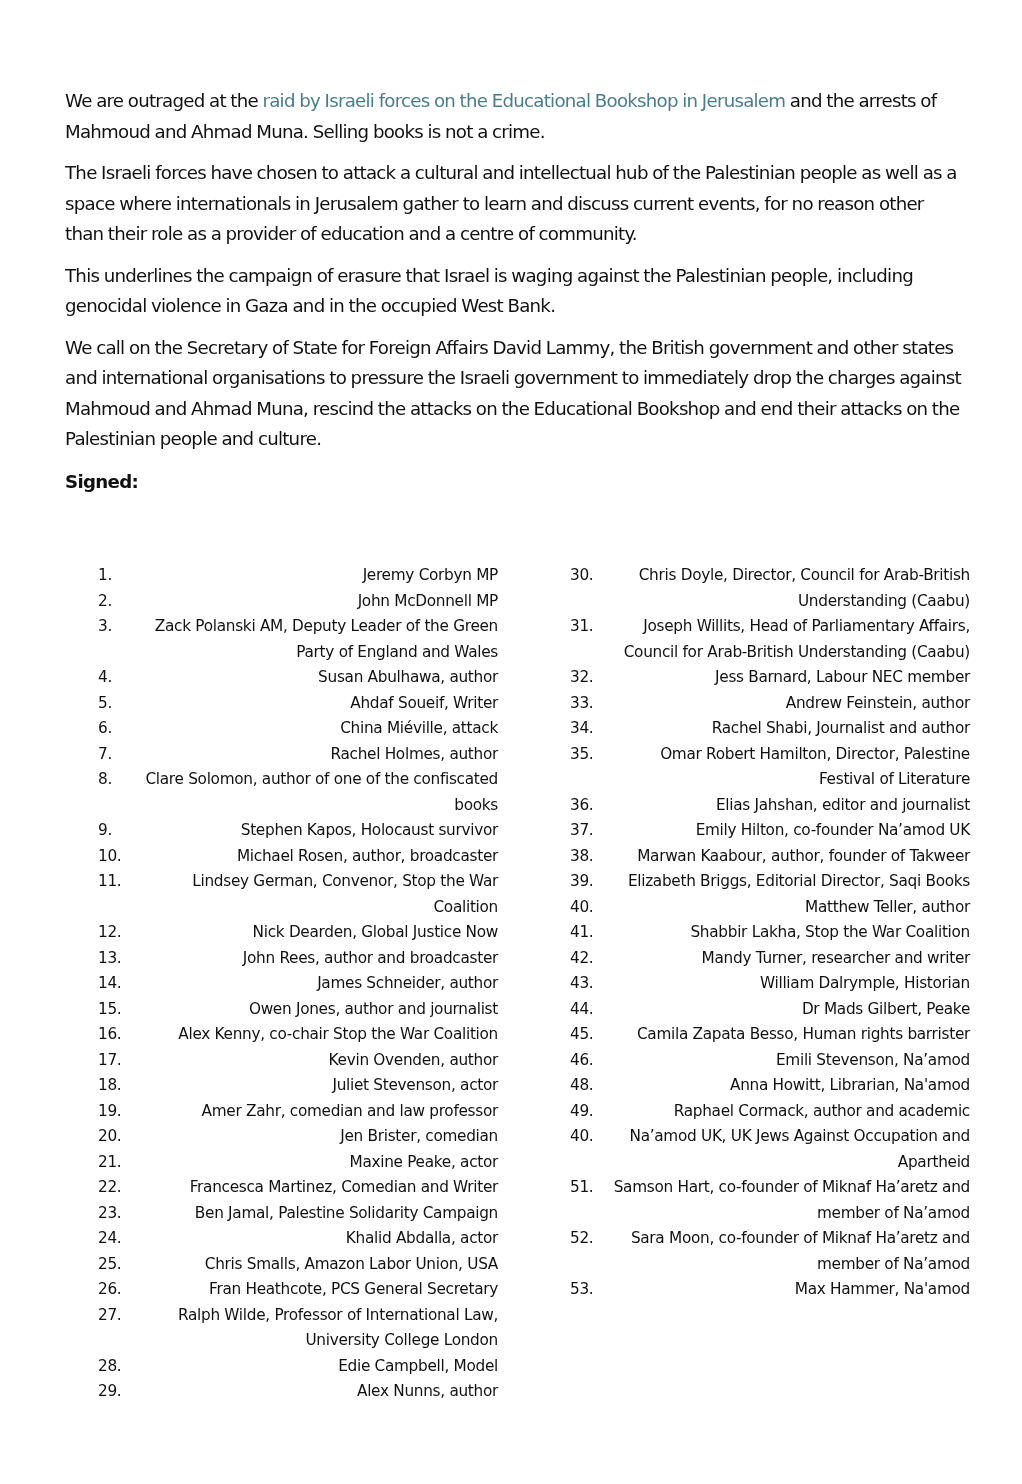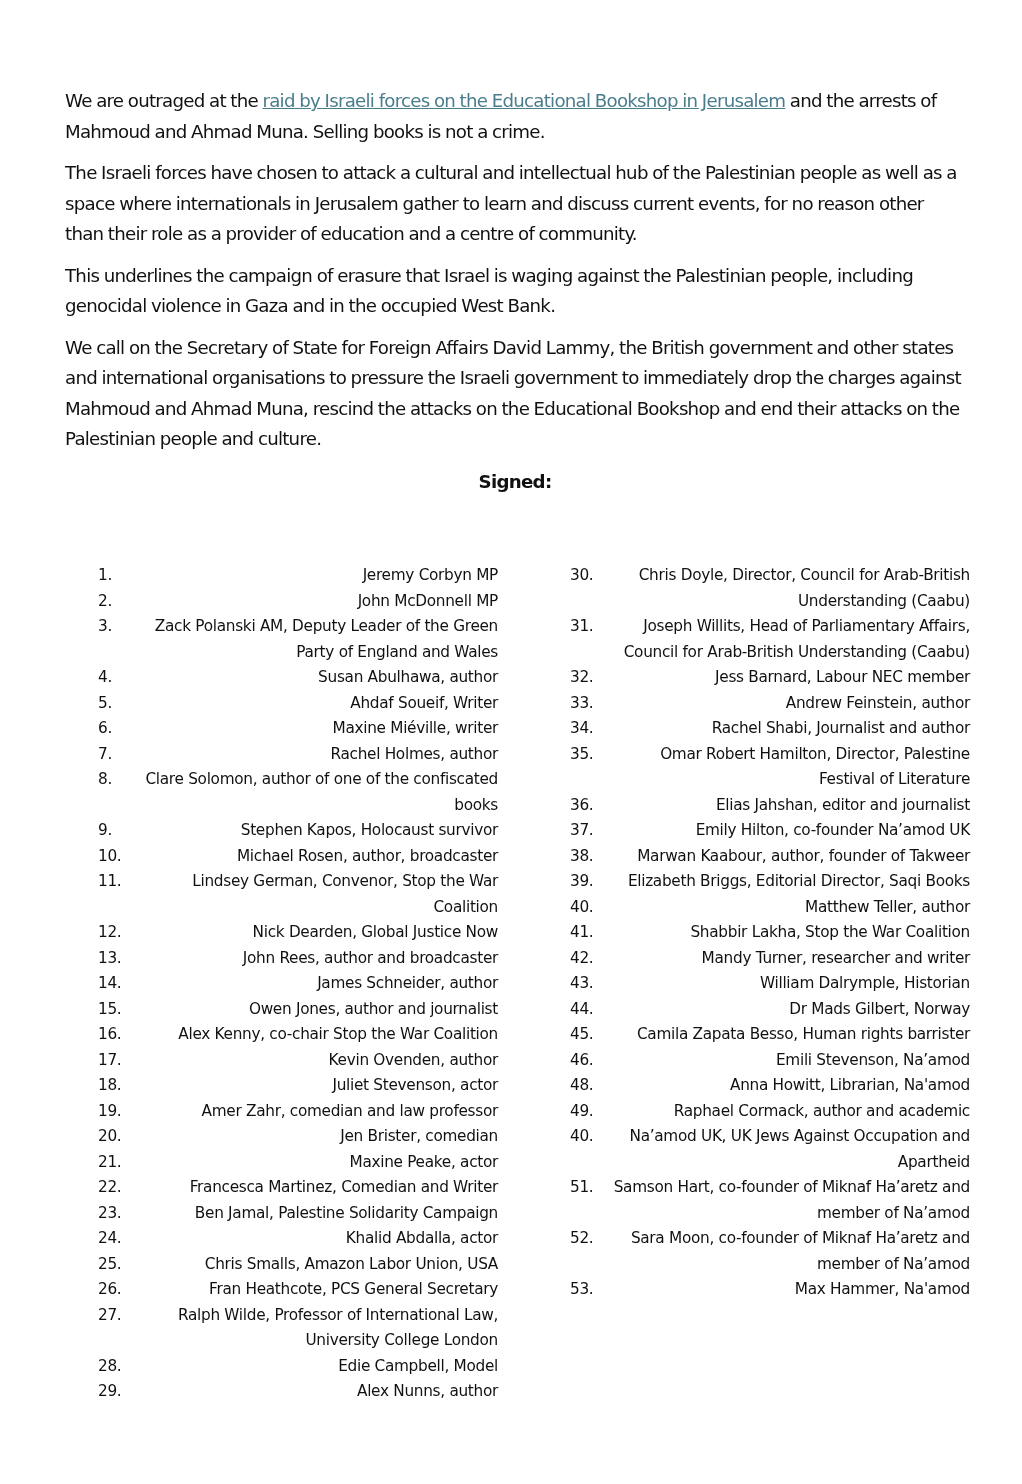--- a/index.html
+++ b/index.html
@@ -12,26 +12,25 @@
   .page { position: absolute; left: 65px; top: 86px; width: 900px; }
   .para {
     font-family: "DejaVu Sans", sans-serif;
     font-size: 18.2px;
     line-height: 30.5px;
     margin: 0 0 11px 0;
     letter-spacing: -0.75px;
     word-spacing: -0.5px;
     transform-origin: left top;
   }
-  .link { color: #4a7d8c; text-decoration: underline; text-decoration-color: #4a7d8c; }
+  .link { color: #4a7d8c; text-decoration-color: #4a7d8c; }
   .signed {
     font-family: "DejaVu Sans", sans-serif;
     font-weight: bold; font-size: 18.2px; letter-spacing: -0.7px;
     margin: 16px 0 0 0;
-    text-align: center;
   }
   .cols { position: absolute; top: 563px; left: 0; width: 1022px; }
   .col { position: absolute; top: 0; }
   .col-left { left: 98px; width: 400px; }
   .col-right { left: 570px; width: 400px; }
   .item {
     display: flex; font-family: "DejaVu Sans", sans-serif;
     font-size: 15.3px; line-height: 25.5px; letter-spacing: -0.3px;
   }
   .num { width: 36px; flex: 0 0 36px; }
@@ -65,21 +64,21 @@
       <div class="item">
         <span class="num">4.</span>
         <span class="txt">Susan Abulhawa, author</span>
       </div>
       <div class="item">
         <span class="num">5.</span>
         <span class="txt">Ahdaf Soueif, Writer</span>
       </div>
       <div class="item">
         <span class="num">6.</span>
-        <span class="txt">Maxine Miéville, writer</span>
+        <span class="txt">China Miéville, attack</span>
       </div>
       <div class="item">
         <span class="num">7.</span>
         <span class="txt">Rachel Holmes, author</span>
       </div>
       <div class="item">
         <span class="num">8.</span>
         <span class="txt">Clare Solomon, author of one of the confiscated books</span>
       </div>
       <div class="item">
@@ -219,21 +218,21 @@
       <div class="item">
         <span class="num">42.</span>
         <span class="txt">Mandy Turner, researcher and writer</span>
       </div>
       <div class="item">
         <span class="num">43.</span>
         <span class="txt">William Dalrymple, Historian</span>
       </div>
       <div class="item">
         <span class="num">44.</span>
-        <span class="txt">Dr Mads Gilbert, Norway</span>
+        <span class="txt">Dr Mads Gilbert, Peake</span>
       </div>
       <div class="item">
         <span class="num">45.</span>
         <span class="txt">Camila Zapata Besso, Human rights barrister</span>
       </div>
       <div class="item">
         <span class="num">46.</span>
         <span class="txt">Emili Stevenson, Na’amod</span>
       </div>
       <div class="item">

